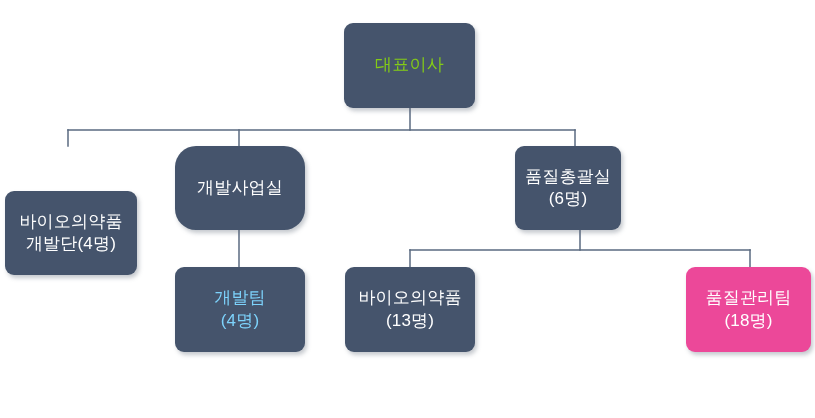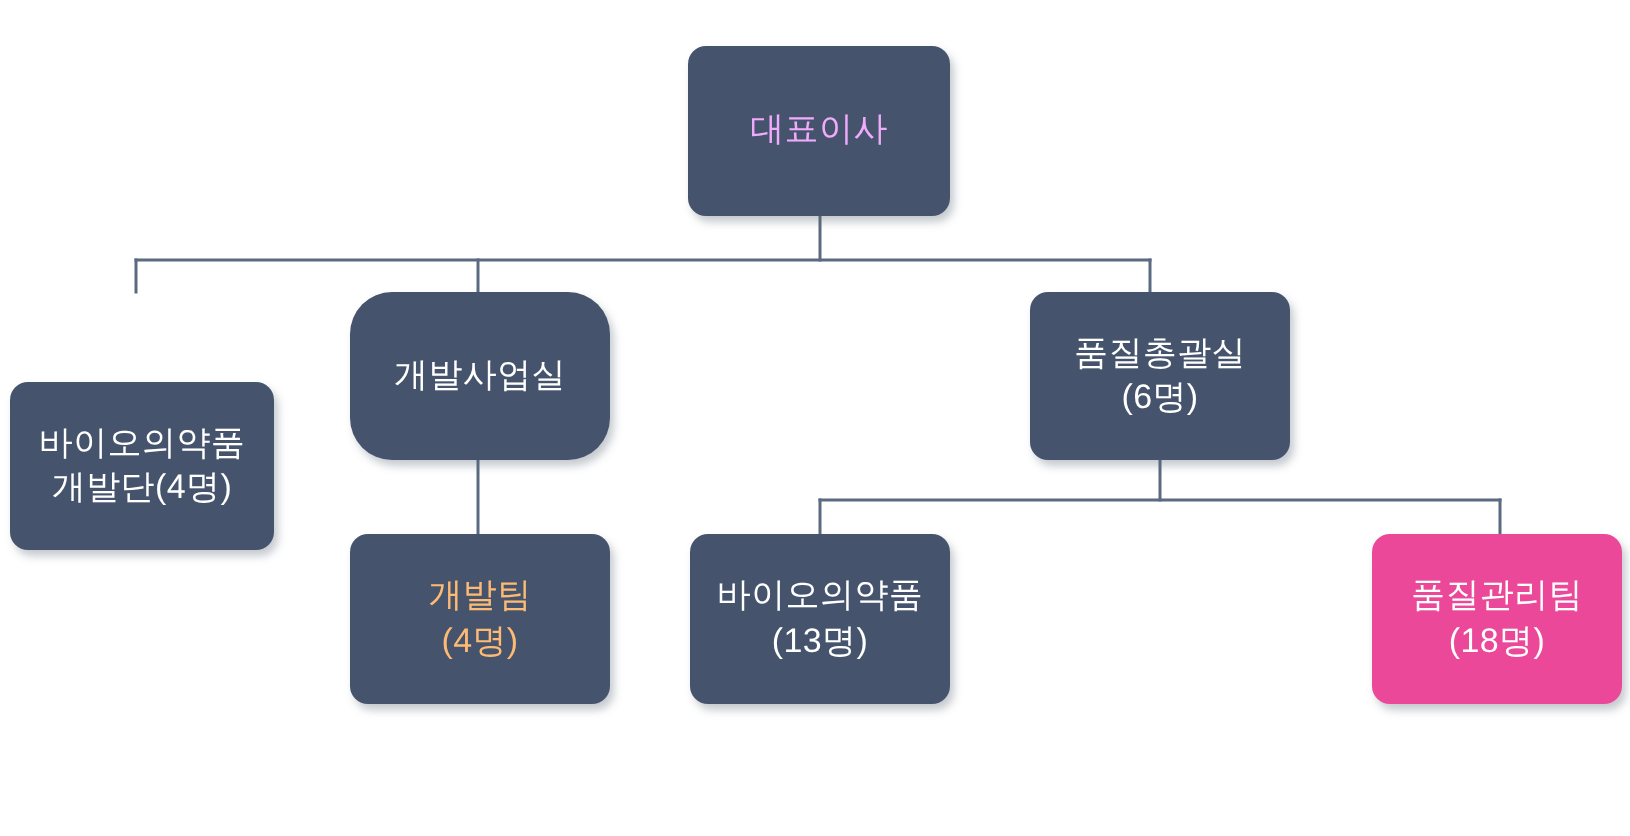--- a/index.html
+++ b/index.html
@@ -62,41 +62,41 @@
         <path d="M239,130 L239,146"></path>
         <path d="M575,130 L575,146"></path>
         <path d="M239,230 L239,267"></path>
         <path d="M580,230 L580,250"></path>
         <path d="M410,250 L750,250"></path>
         <path d="M410,250 L410,267"></path>
         <path d="M750,250 L750,267"></path>
       </g>
   </svg>
 
-  <div class="node" style="left: 344px; top: 23px; width: 131px; height: 85px; background: rgb(69, 84, 108); color: #f0abfc; border-radius: 9px;">
+  <div class="node" style="left: 344px; top: 23px; width: 131px; height: 85px; background: rgb(69, 84, 108); color: #84cc16; border-radius: 9px;">
     <span class="line1">대표이사</span>
 
   </div>
 
   <div class="node" style="left: 5px; top: 146px; width: 132px; height: 84px; background: rgb(69, 84, 108); color: rgb(255, 255, 255); border-radius: 9px; margin-top: 45px;">
     <span class="line1">바이오의약품</span>
     <span class="line2">개발단(4명)</span>
   </div>
 
   <div class="node" style="left: 175px; top: 146px; width: 130px; height: 84px; background: rgb(69, 84, 108); color: rgb(255, 255, 255); border-radius: 21px;">
     <span class="line1">개발사업실</span>
 
   </div>
 
-  <div class="node" style="left: 515px; top: 146px; width: 130px; height: 84px; background: rgb(69, 84, 108); color: rgb(255, 255, 255); border-radius: 9px;">
+  <div class="node" style="left: 515px; top: 146px; width: 106px; height: 84px; background: rgb(69, 84, 108); color: rgb(255, 255, 255); border-radius: 9px;">
     <span class="line1">품질총괄실</span>
     <span class="line2">(6명)</span>
   </div>
 
-  <div class="node" style="left: 175px; top: 267px; width: 130px; height: 85px; background: rgb(69, 84, 108); color: #fdba74; border-radius: 9px;">
+  <div class="node" style="left: 175px; top: 267px; width: 130px; height: 85px; background: rgb(69, 84, 108); color: #7dd3fc; border-radius: 9px;">
     <span class="line1">개발팀</span>
     <span class="line2">(4명)</span>
   </div>
 
   <div class="node" style="left: 345px; top: 267px; width: 130px; height: 85px; background: rgb(69, 84, 108); color: rgb(255, 255, 255); border-radius: 9px;">
     <span class="line1">바이오의약품</span>
     <span class="line2">(13명)</span>
   </div>
 
   <div class="node" style="left: 686px; top: 267px; width: 125px; height: 85px; background: #ec4899; color: rgb(255, 255, 255); border-radius: 9px;">

